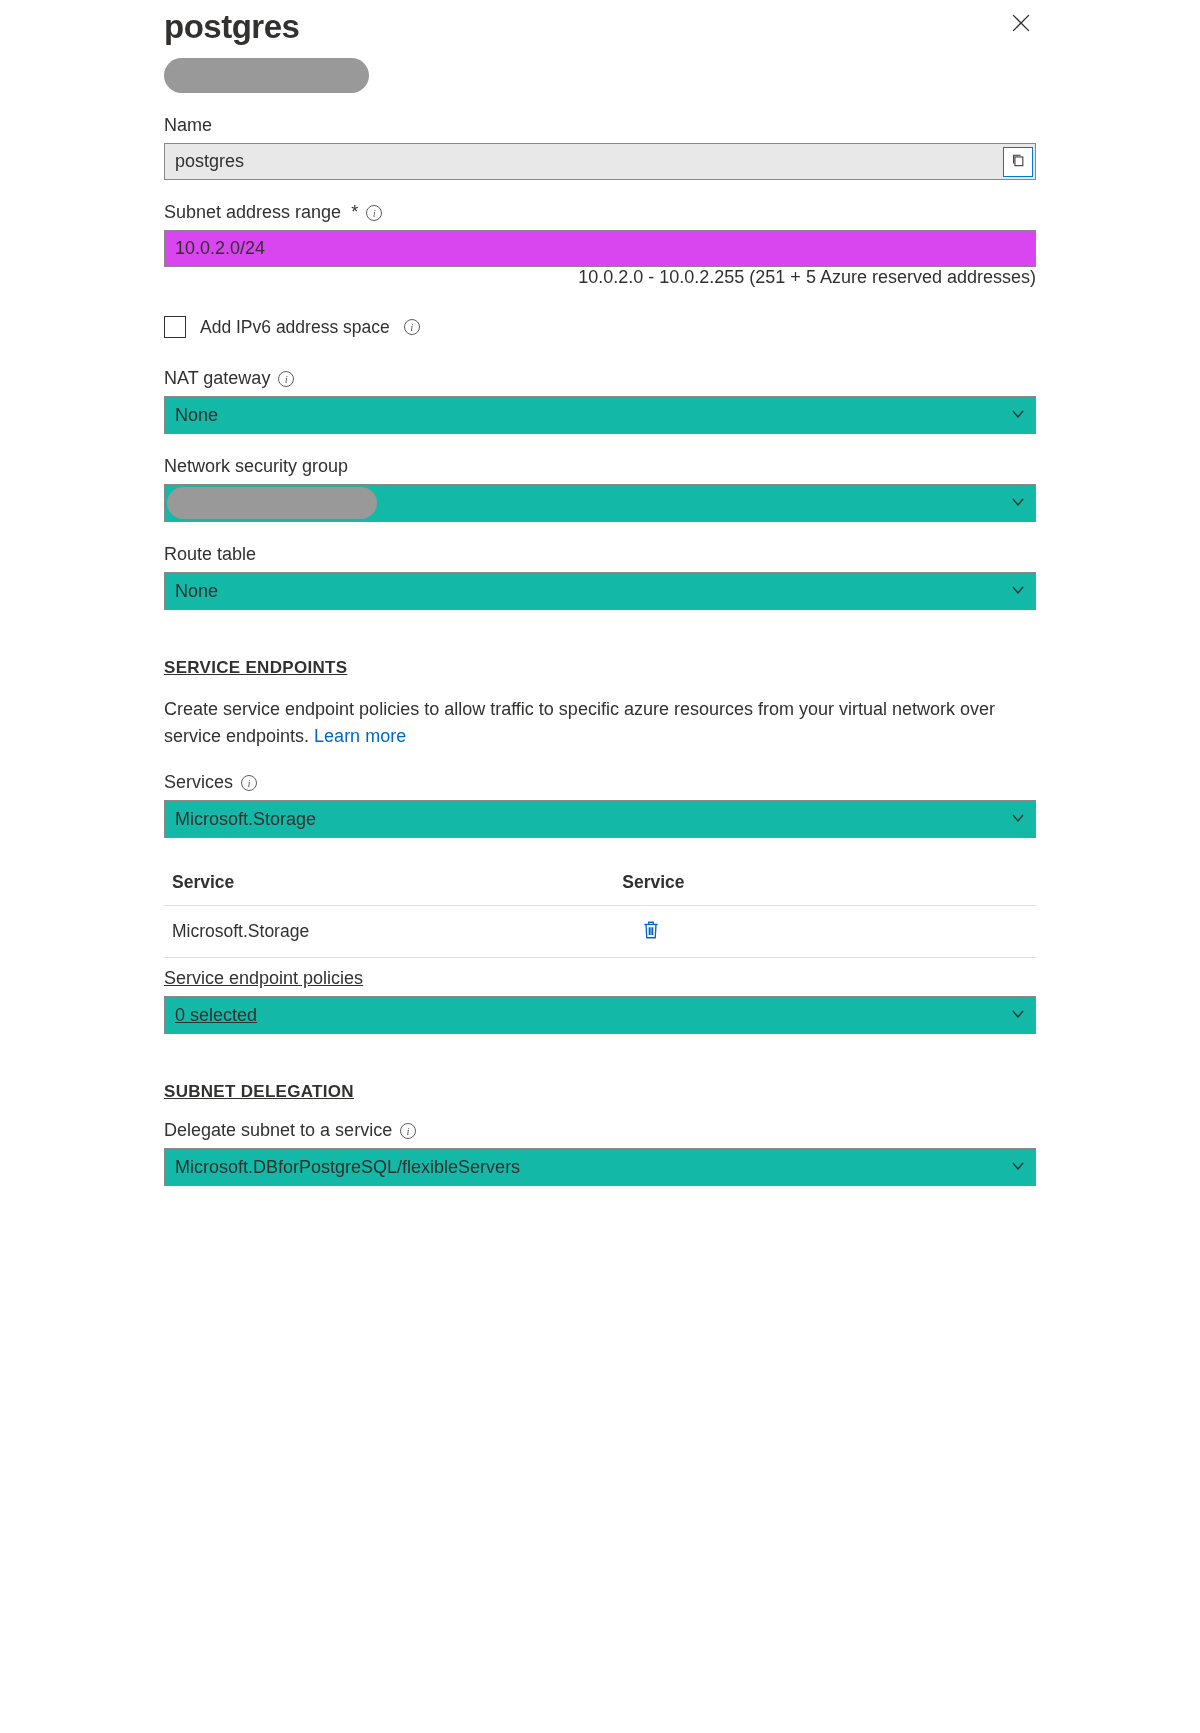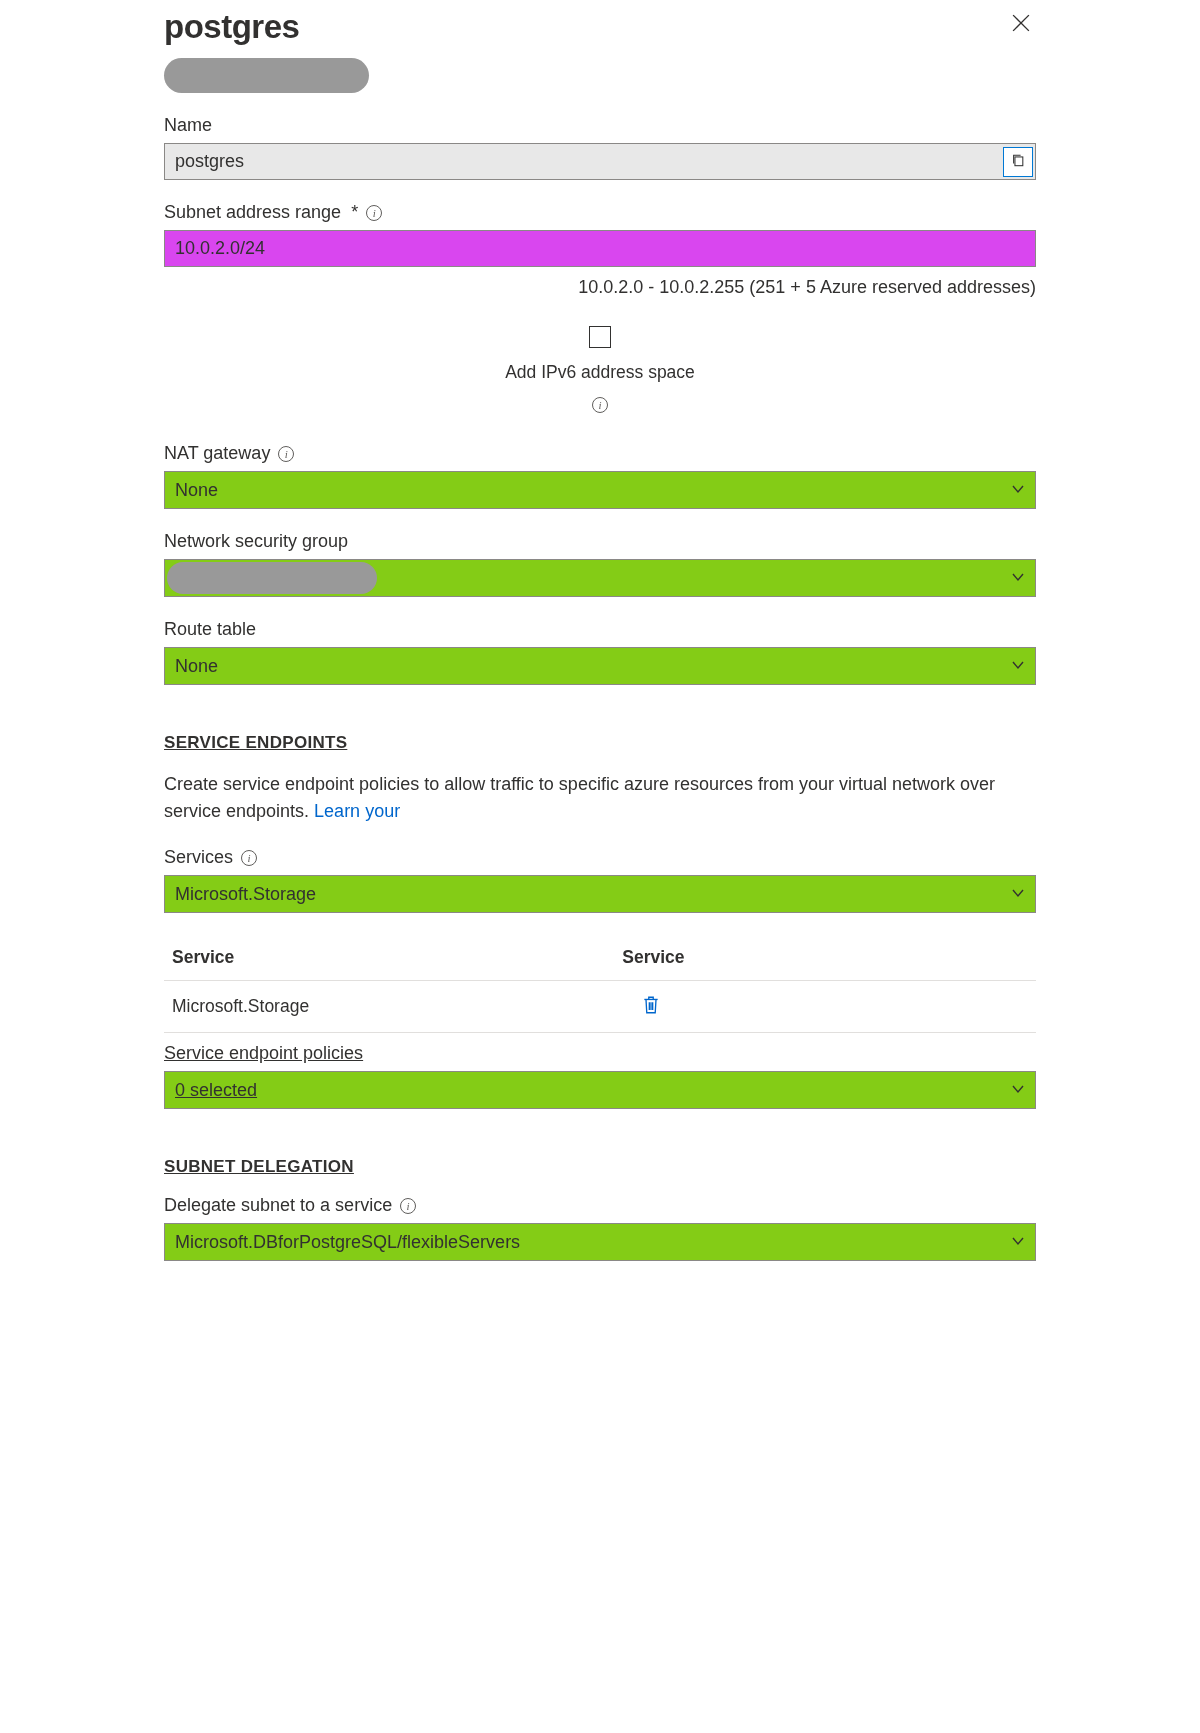--- a/index.html
+++ b/index.html
@@ -93,43 +93,41 @@
     background: #fff;
     display: flex;
     align-items: center;
     justify-content: center;
     cursor: pointer;
   }
   .copy-btn svg { width: 14px; height: 14px; }
   .helper-right {
     text-align: right;
     font-size: 18px;
-    margin-top: 10px;
     color: #323130;
   }
   .checkbox-row {
     display: flex;
     align-items: center;
     gap: 14px;
     margin-top: 28px;
-    flex-direction: column;
   }
   .cb {
     width: 22px; height: 22px;
     border: 1.5px solid #323130;
     background: #fff;
     cursor: pointer;
     flex-shrink: 0;
   }
   .select {
     width: 100%;
     border: 1px solid #8a8886;
     padding: 6px 10px;
     font-size: 18px;
-    background: #84cc16;
+    background: #14b8a6;
     display: flex;
     align-items: center;
     justify-content: space-between;
     cursor: pointer;
     min-height: 38px;
   }
   .chevron svg { width: 14px; height: 14px; }
   .select .redacted-inline {
     background: #999;
     border-radius: 16px;
@@ -262,21 +260,21 @@
       <span class="chevron">
         <svg viewBox="0 0 14 14" fill="none" stroke="#323130" stroke-width="1.4">
             <polyline points="2,4 7,10 12,4"></polyline>
           </svg>
       </span>
     </div>
   </div>
 
   <div class="section-heading">SERVICE ENDPOINTS</div>
   <p class="paragraph">
-    <span>Create service endpoint policies to allow traffic to specific azure resources from your virtual network over service endpoints. </span><span class="link">Learn your</span>
+    <span>Create service endpoint policies to allow traffic to specific azure resources from your virtual network over service endpoints. </span><span class="link">Learn more</span>
   </p>
 
   <div class="field-group">
     <div class="field-label">
       <span>Services</span>
       <span class="info-icon">i</span>
     </div>
     <div class="select">
       <span>Microsoft.Storage</span>
       <span class="chevron">

